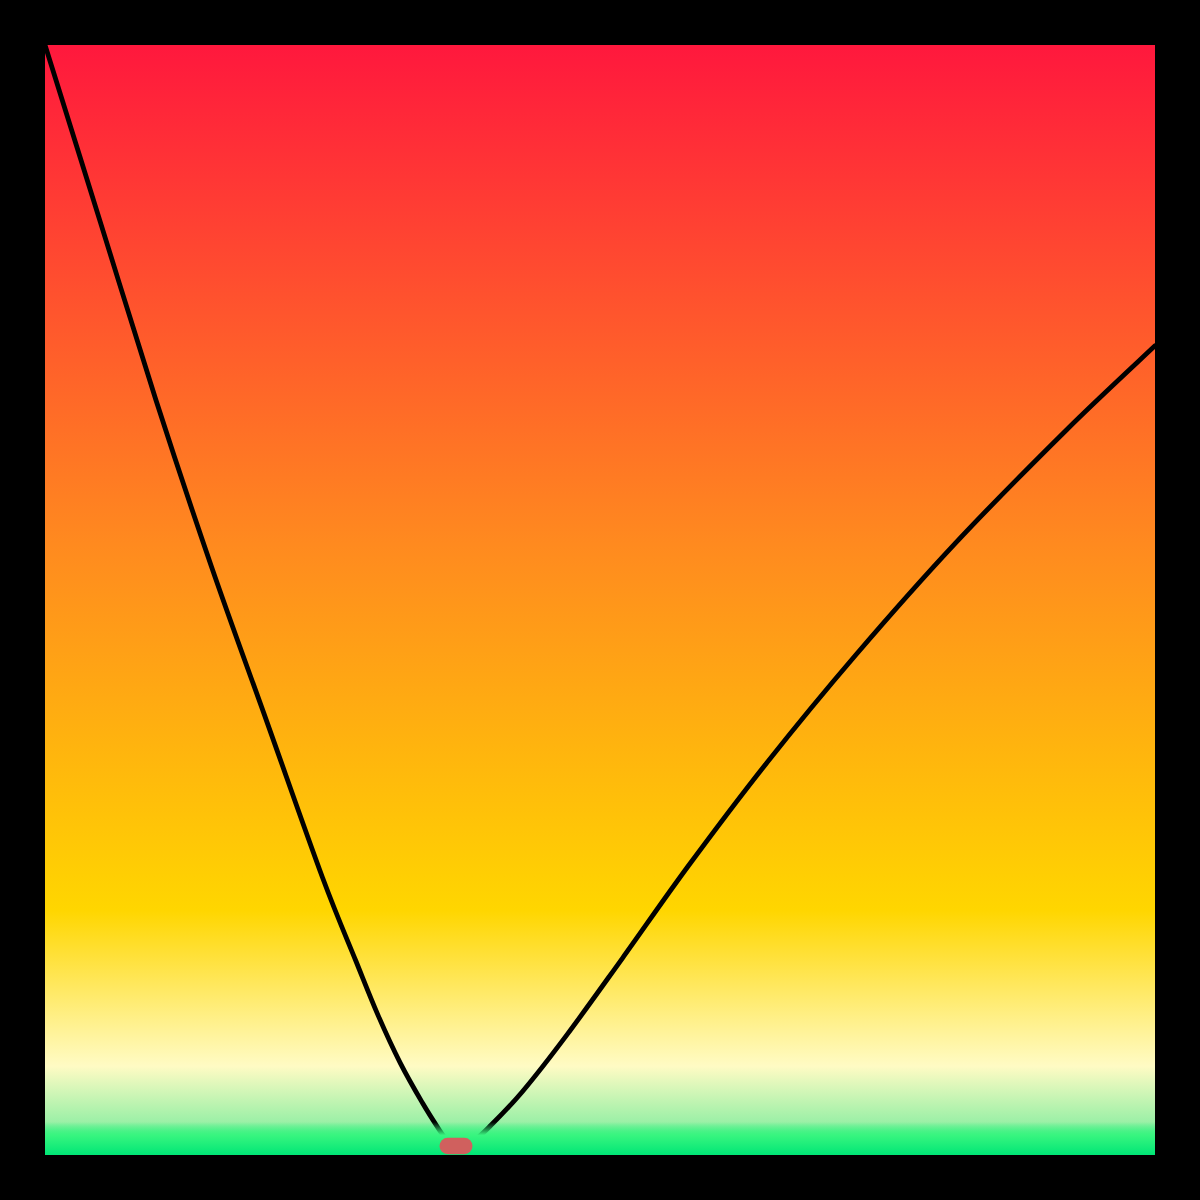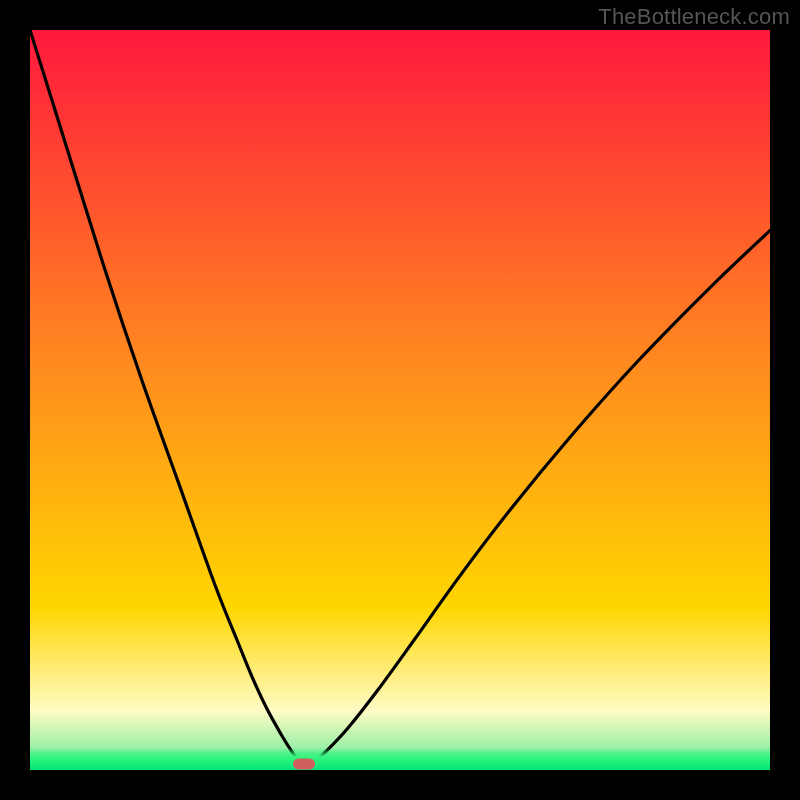--- a/index.html
+++ b/index.html
@@ -54,21 +54,20 @@
     border-radius: 6px;
     background: #d0605e;
     transform: translate(-50%, -50%);
   }
 </style>
 </head>
 <body>
 
 <div class="frame">
 
-  <div class="watermark">TheBottleneck.com</div>
 
   <div class="plot">
     <svg id="chart-svg" width="740" height="740" viewBox="0 0 740 740" preserveAspectRatio="none">
       <defs>
         <linearGradient id="bg-grad" x1="0" y1="0" x2="0" y2="1">
             <stop offset="0%" stop-color="#ff183d"></stop>
             <stop offset="45%" stop-color="#ff8a1f"></stop>
             <stop offset="78%" stop-color="#ffd600"></stop>
             <stop offset="92%" stop-color="#fffbc4"></stop>
             <stop offset="97%" stop-color="#9cf0a7"></stop>

